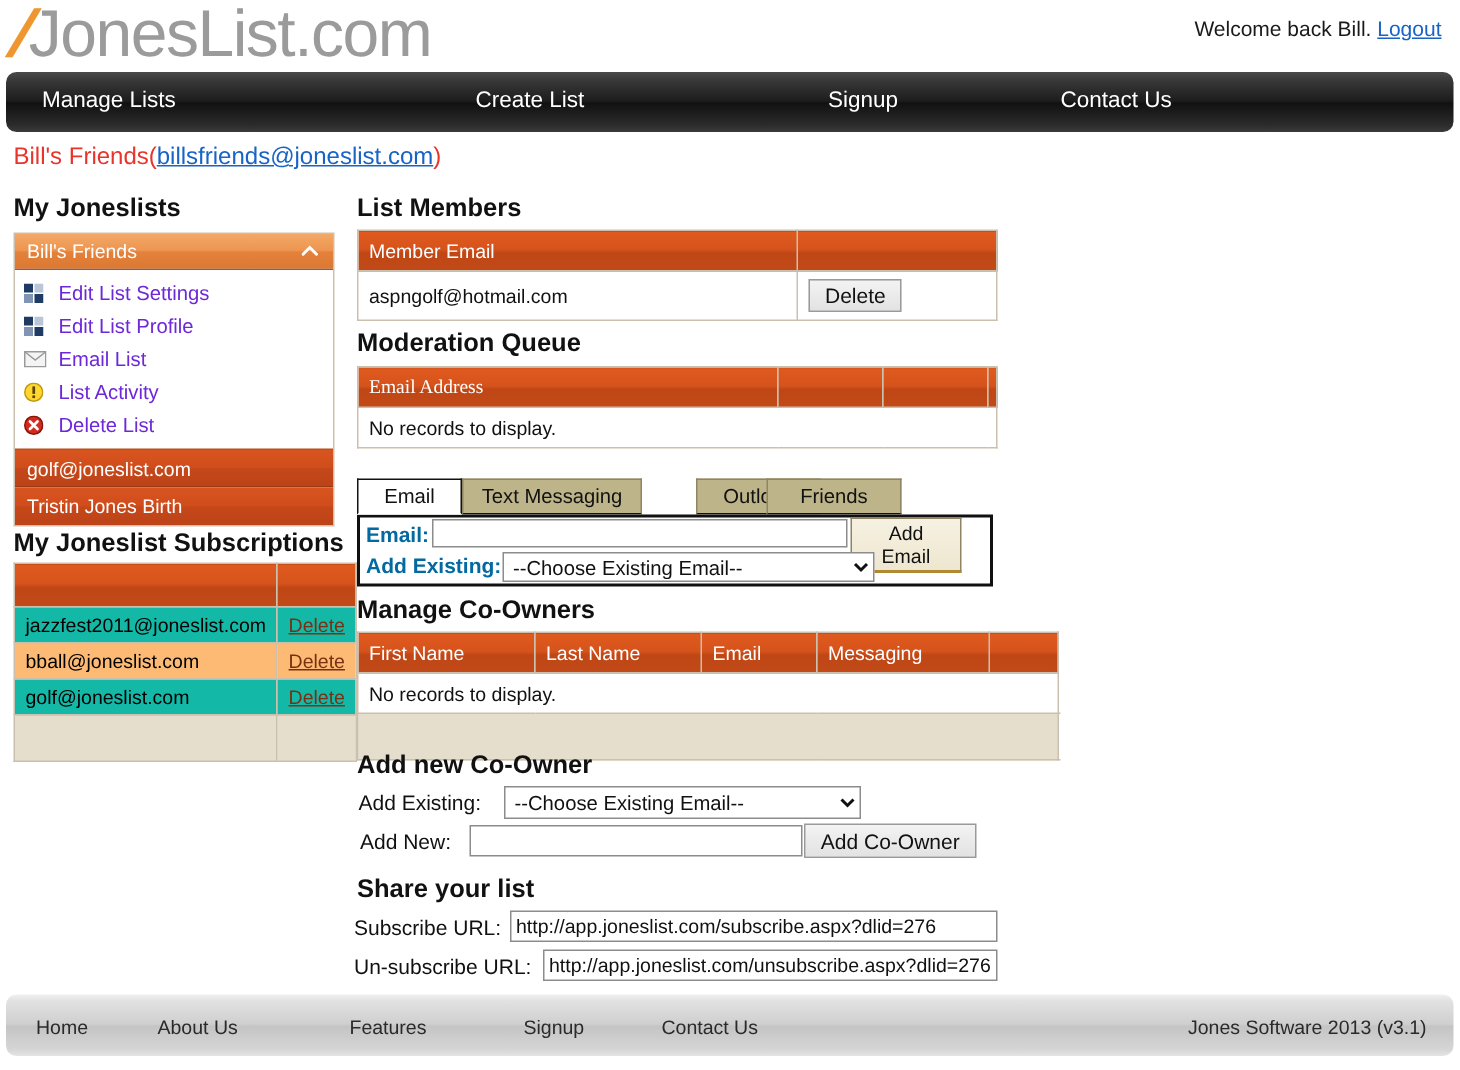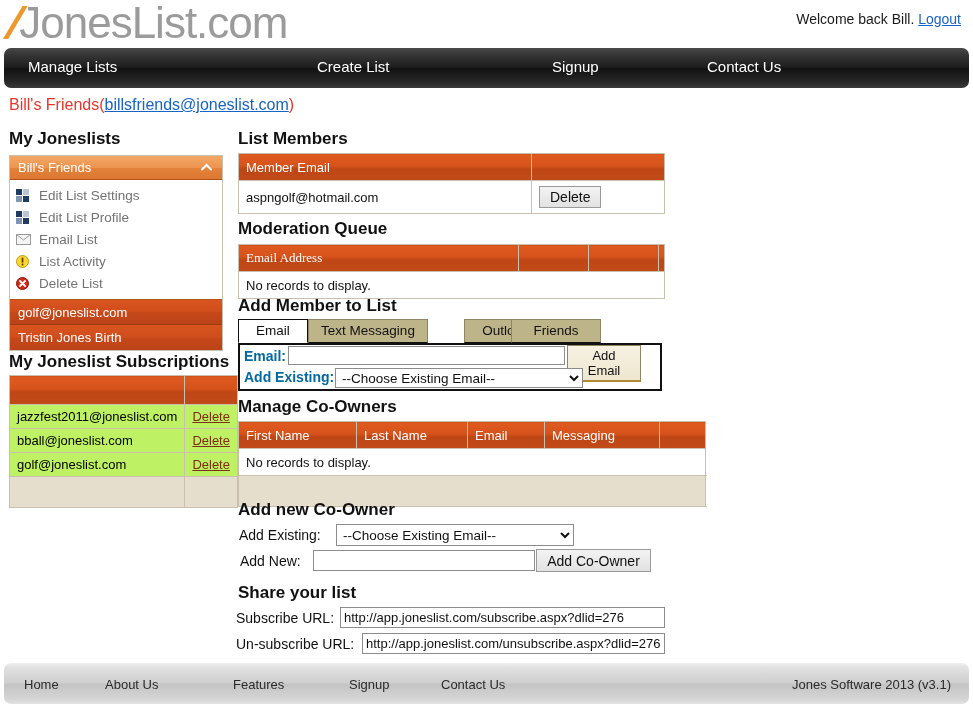--- a/index.html
+++ b/index.html
@@ -124,21 +124,21 @@
     padding: 4px 0 5px 0;
     background: #ffffff;
     border-bottom: 1px solid #b4521a;
   }
   .acc-item {
     display: flex;
     align-items: center;
     height: 22px;
     padding-left: 6px;
     font-size: 13.5px;
-    color: #737373;
+    color: #6d28d9;
   }
   .acc-item .ic {
     width: 18px; height: 14px;
     margin-right: 5px;
     display: inline-flex;
     align-items: center;
     justify-content: flex-start;
     flex: 0 0 auto;
   }
   .sub-list {
@@ -169,22 +169,22 @@
     font-size: 13px;
     padding: 4px 7px;
     text-align: left;
     font-weight: normal;
   }
   .orange-th {
     background: linear-gradient(to bottom, #e05a1e 0%, #d5531c 45%, #bf4615 55%, #c24a18 100%);
     color: #ffffff;
     height: 20px;
   }
-  .subtable tr.r-white td { background: #bef264; margin-top: 29px; }
-  .subtable tr.r-beige td { background: #bef264; }
+  .subtable tr.r-white td { background: #14b8a6; margin-top: 29px; }
+  .subtable tr.r-beige td { background: #fdba74; }
   .subtable tr.r-empty td { background: #e5decd; height: 22px; }
   .del-link {
     color: #7b2f12;
     text-decoration: underline;
     font-size: 13px;
     cursor: pointer;
   }
 
   
   .grid {
@@ -470,21 +470,20 @@
       <th style="width:55px;"></th>
       <th style="width:55px;"></th>
       <th></th>
     </tr>
     <tr>
       <td colspan="4" style="height:20px;">No records to display.</td>
     </tr>
   </tbody>
     </table>
 
-  <h2 class="sec" style="left:238px; top:296px;">Add Member to List</h2>
 
   <div class="tabstrip">
     <div class="tab active" style="left:0px;   width:70px;">Email</div>
     <div class="tab inactive" style="left:70px;  width:120px;">Text Messaging</div>
     <div class="tab inactive" style="left:190px; width:83px;margin-left:36px;">Outlook</div>
     <div class="tab inactive" style="left:273px; width:90px;">Friends</div>
   </div>
 
   <div class="tabpanel">
     <div style="position:absolute; left:4px; top:3px;" class="fld-label">Email:</div>

